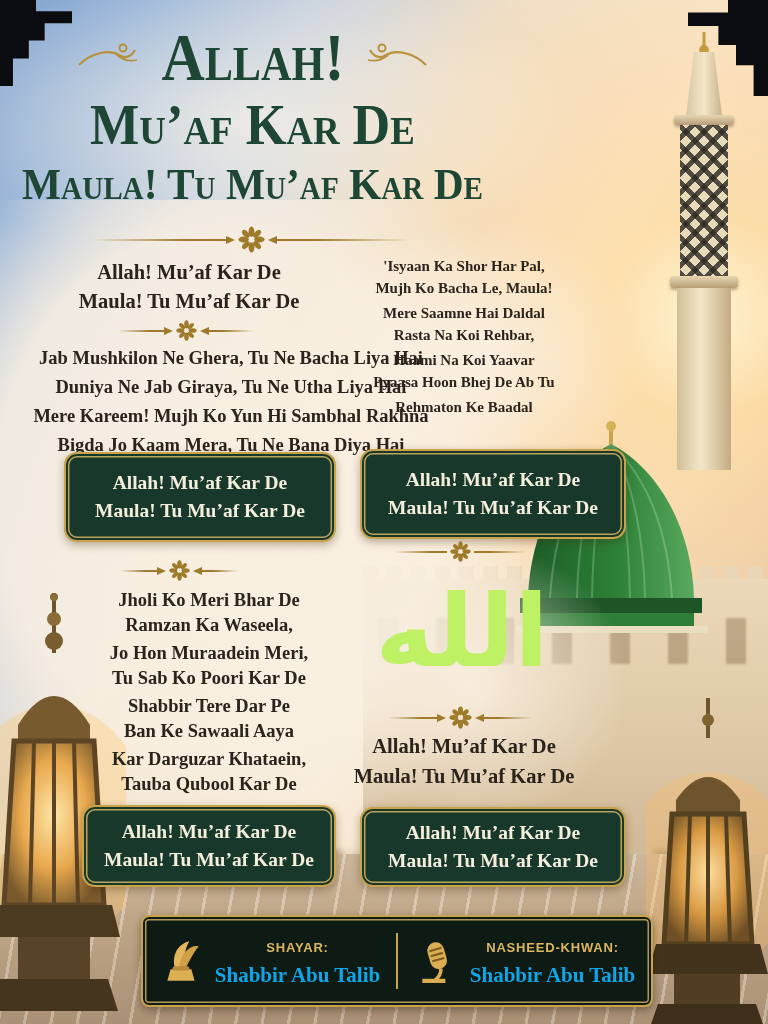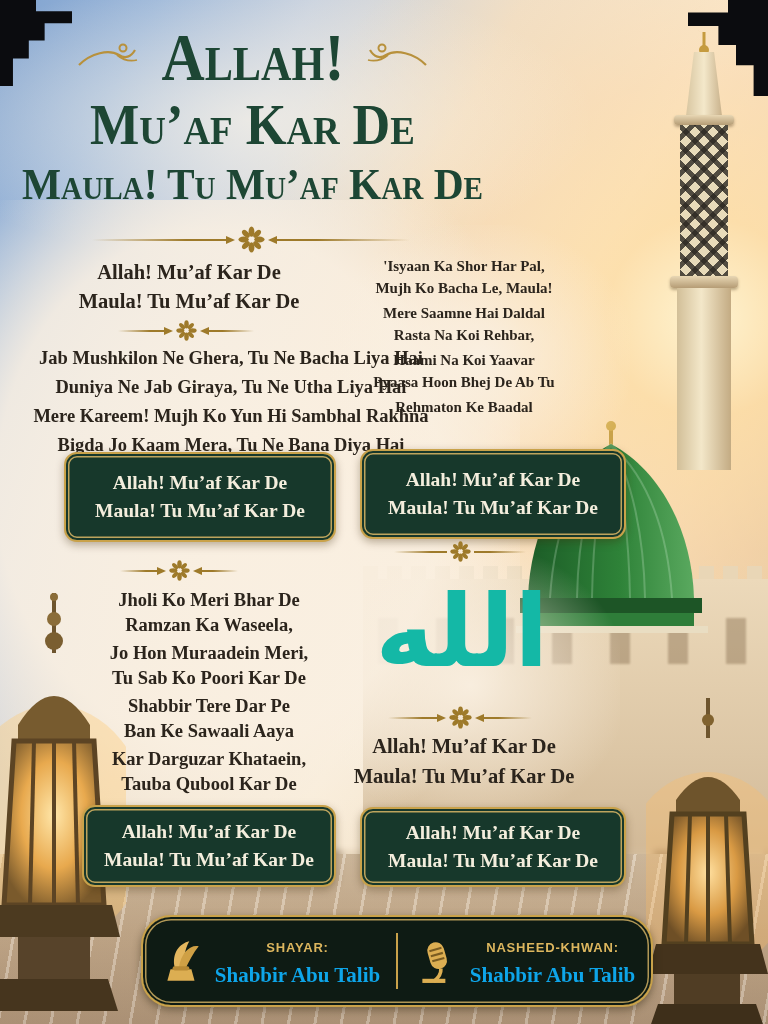--- a/index.html
+++ b/index.html
@@ -72,30 +72,30 @@
   .flower{margin:0 3px;}
   .v{position:absolute;text-align:center;font-weight:bold;color:#2b241c;}
   .chorus-head{left:44px;top:258px;width:290px;font-size:20.5px;line-height:29px;}
   .verse1{left:2px;top:344px;width:458px;font-size:18.5px;line-height:29px;}
   .verse2{left:350px;top:256px;width:228px;font-size:15px;line-height:21.5px;}
   .verse2 .vl:nth-child(2n){margin-bottom:4px;}
   .verse3{left:78px;top:588px;width:262px;font-size:18.5px;line-height:25px;}
   .verse3 .vl:nth-child(2n){margin-bottom:3px;}
   .chorus-right{left:340px;top:731px;width:248px;font-size:20.5px;line-height:30px;}
   .calligraphy{left:352px;top:568px;width:220px;text-align:center;
-    font-family:"DejaVu Sans",sans-serif;font-size:100px;line-height:128px;color:#14b8a6;font-weight:bold;}
+    font-family:"DejaVu Sans",sans-serif;font-size:100px;line-height:128px;color:#bef264;font-weight:bold;}
   .plate{position:absolute;background:#17382b;border:2px solid #c9a24a;border-radius:13px;
     box-shadow:inset 0 0 0 2px #17382b,inset 0 0 0 3.5px rgba(218,183,102,.85),0 3px 8px rgba(60,40,10,.35);
     display:flex;flex-direction:column;align-items:center;justify-content:center;
     color:#f4eedd;font-weight:bold;font-size:19.5px;line-height:28px;text-align:center;}
   .box1{left:64px;top:452px;width:268px;height:86px;}
   .box2{left:360px;top:449px;width:262px;height:86px;}
   .box3{left:82px;top:805px;width:250px;height:78px;}
   .box4{left:360px;top:807px;width:262px;height:76px;}
-  .footer{left:141px;top:915px;width:508px;height:88px;background:#0e1b14;border-radius:30px;
+  .footer{left:141px;top:915px;width:508px;height:88px;background:#0e1b14;border-radius:8px;
     flex-direction:row;gap:0;box-shadow:inset 0 0 0 2px #0e1b14,inset 0 0 0 3.5px rgba(218,183,102,.8),0 3px 8px rgba(40,30,10,.45);text-align:center;}
   .f-cell{flex:1;display:flex;align-items:center;justify-content:center;gap:10px;}
   .f-sep{width:2px;height:56px;background:#c9a24a;}
   .f-text{display:flex;flex-direction:column;align-items:center;}
   .f-label{font-family:"Liberation Sans","DejaVu Sans",sans-serif;font-size:13px;font-weight:bold;
     letter-spacing:.8px;color:#dcb65e;}
   .f-name{font-size:21px;font-weight:bold;color:#0ea5e9;line-height:26px;}
 </style>
 </head>
 <body>

